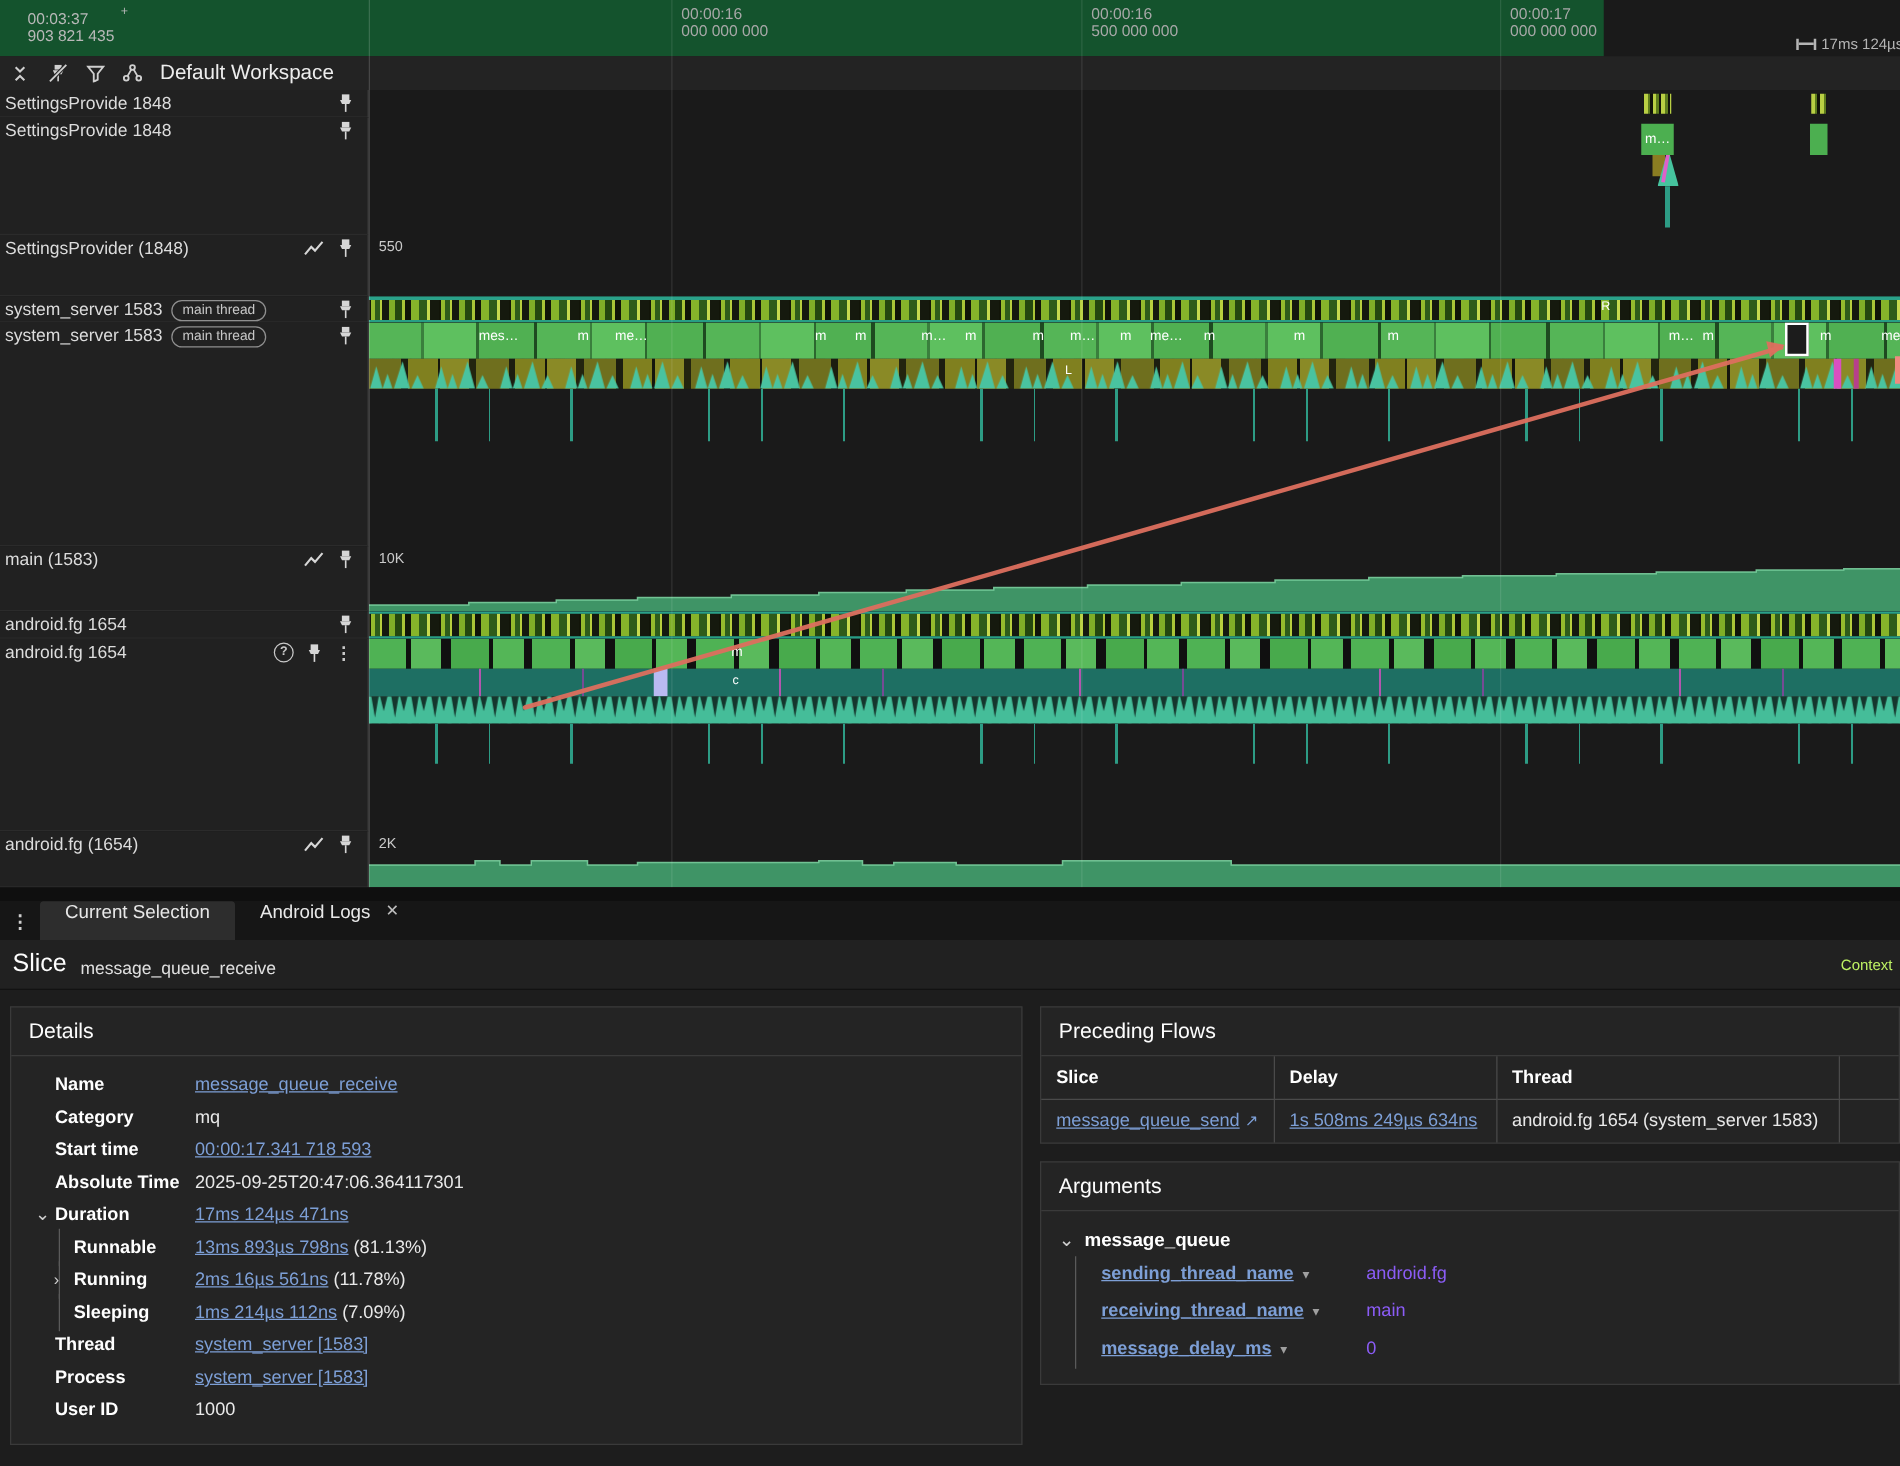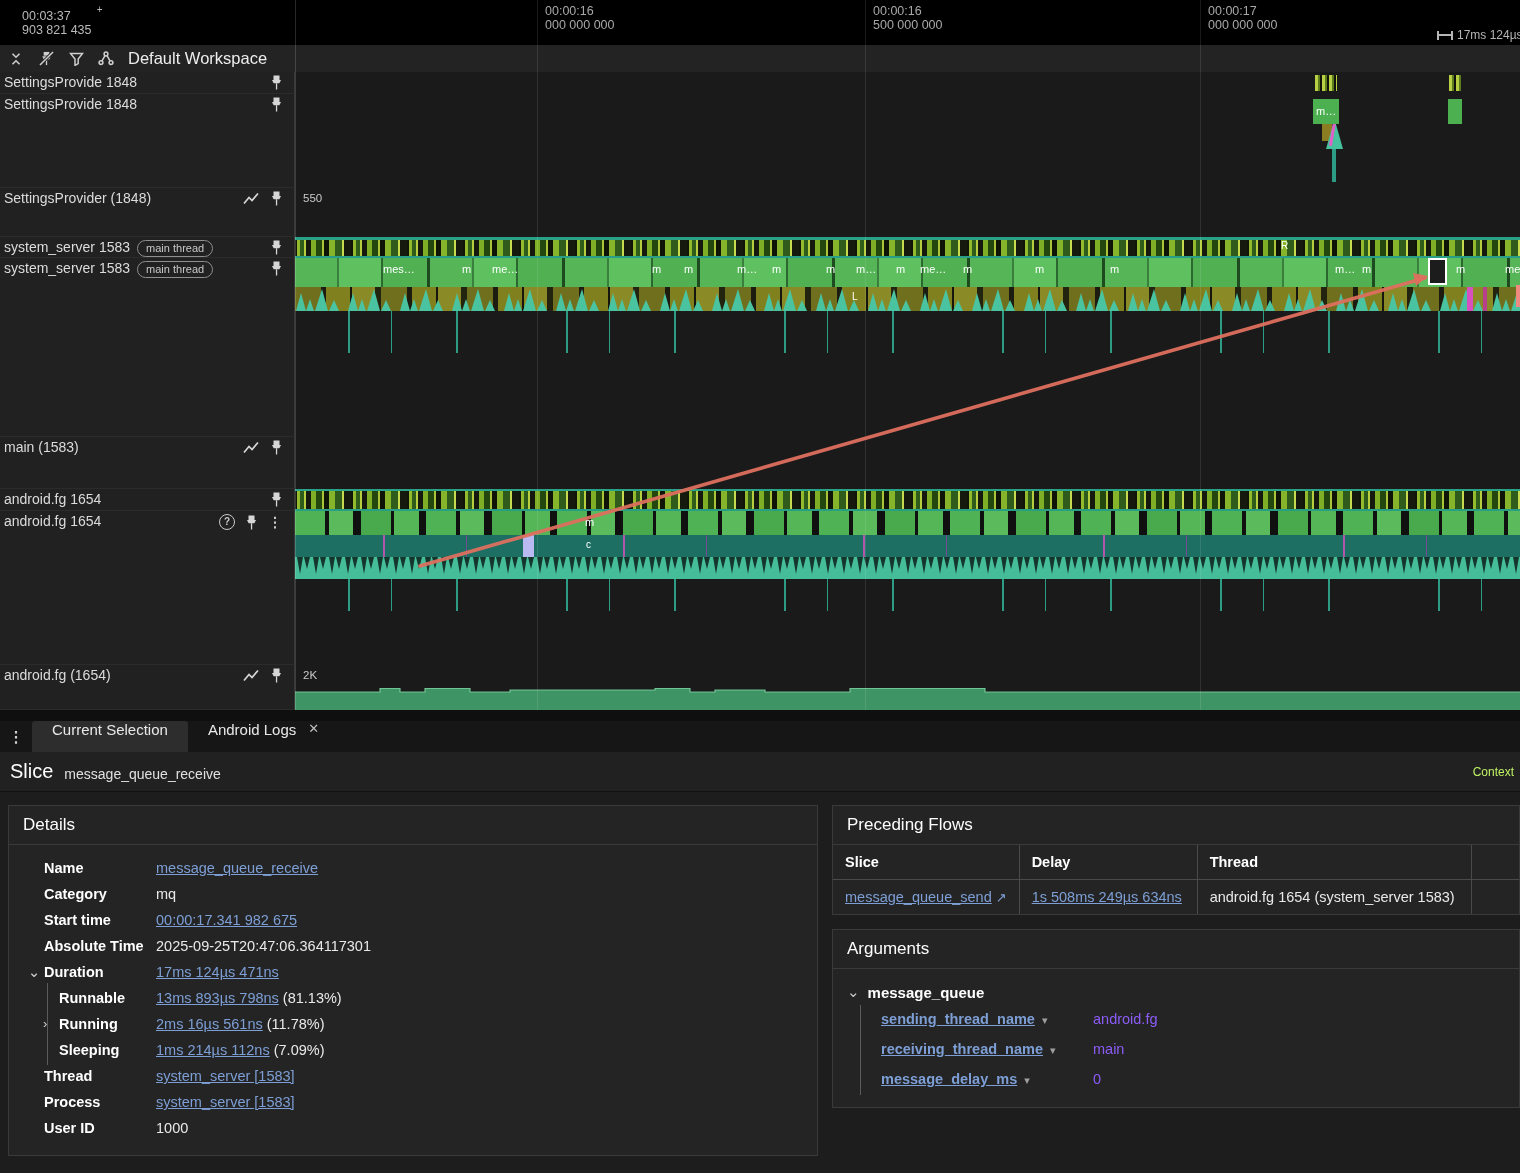--- a/index.html
+++ b/index.html
@@ -2,21 +2,21 @@
 <html><head>
 <meta charset="utf-8">
 <style>
   html,body{margin:0;padding:0;background:#1a1a1a;}
   body{width:1520px;height:1173px;overflow:hidden;position:relative;
        font-family:"Liberation Sans",sans-serif;color:#e6e6e6;-webkit-font-smoothing:antialiased;}
   .app{position:absolute;inset:0;}
 
   
   .timeline{position:absolute;top:0;left:0;width:1520px;height:710px;background:#1a1a1a;overflow:hidden;}
-  .ruler{position:absolute;top:0;left:0;width:1520px;height:45px;background:#000000;}
+  .ruler{position:absolute;top:0;left:0;width:1283px;height:45px;background:#14532d;}
   .ruler-left{position:absolute;left:22px;top:5px;font-size:12.5px;color:#b9b9b9;line-height:14px;}
   .ruler-left sup{font-size:10px;position:relative;top:-2px;left:26px;color:#b9b9b9;}
   .rmark{position:absolute;top:4px;font-size:12.5px;color:#a8a8a8;line-height:14px;padding-left:8px;}
   .dur-marker{position:absolute;top:28px;left:1437px;font-size:12px;color:#b5b5b5;white-space:nowrap;display:flex;align-items:center;gap:4px;}
   .bracket{display:inline-block;width:12px;height:9px;border-left:2px solid #b5b5b5;border-right:2px solid #b5b5b5;position:relative;}
   .bracket::after{content:"";position:absolute;left:0;right:0;top:3px;height:2px;background:#b5b5b5;}
 
   .toolbar{position:absolute;top:45px;left:0;width:1520px;height:27px;background:#232323;display:flex;align-items:center;gap:10px;padding-left:6px;box-sizing:border-box;}
   .toolbar svg{display:block;}
   .ws-label{font-size:16.5px;color:#ededed;margin-left:2px;}
@@ -318,20 +318,27 @@
             <svg width="17" height="13" viewBox="0 0 17 13" fill="none" stroke="#d6d6d6" stroke-width="1.7">
                 <path d="M1 11.5L6 5.5l3 3 6-7"></path>
               </svg>
             <svg width="11" height="15" viewBox="0 0 11 15" fill="#d6d6d6">
                 <rect x="2.5" y="0.5" width="6" height="4.5"></rect>
                 <path d="M1 5h9l-1.6 3.2H2.6z"></path>
                 <rect x="4.9" y="8.2" width="1.3" height="6.3"></rect>
               </svg>
           </span>
         </div>
+        <div class="tcanvas">
+          <span class="counter-lbl">10K</span>
+          <svg width="1225" height="52" style="position:absolute;inset:0">
+            <path d="M0 47 H80 V45 H150 V43 H215 V41 H290 V39 H360 V37 H430 V35 H500 V33 H575 V31 H650 V29 H725 V27 H800 V25 H875 V23.5 H950 V22 H1030 V20.5 H1110 V19 H1180 V18 H1225 V52 H0 Z" fill="#3f9466"></path>
+            <path d="M0 47 H80 V45 H150 V43 H215 V41 H290 V39 H360 V37 H430 V35 H500 V33 H575 V31 H650 V29 H725 V27 H800 V25 H875 V23.5 H950 V22 H1030 V20.5 H1110 V19 H1180 V18 H1225" fill="none" stroke="#7fd6a3" stroke-width="1.2" opacity="0.85"></path>
+          </svg>
+        </div>
       </div>
 
       <div class="trow" style="height:22px">
         <div class="tlabel">
           <span class="lbl">android.fg 1654</span>
           <span class="ticons">
               <svg width="11" height="15" viewBox="0 0 11 15" fill="#d6d6d6">
                 <rect x="2.5" y="0.5" width="6" height="4.5"></rect>
                 <path d="M1 5h9l-1.6 3.2H2.6z"></path>
                 <rect x="4.9" y="8.2" width="1.3" height="6.3"></rect>
@@ -442,21 +449,21 @@
             <div class="drow">
               <div class="dlabel">Name</div>
               <div class="dvalue"><a class="lnk">message_queue_receive</a></div>
             </div>
             <div class="drow">
               <div class="dlabel">Category</div>
               <div class="dvalue">mq</div>
             </div>
             <div class="drow">
               <div class="dlabel">Start time</div>
-              <div class="dvalue"><a class="lnk">00:00:17.341 982 675</a></div>
+              <div class="dvalue"><a class="lnk">00:00:17.341 718 593</a></div>
             </div>
             <div class="drow">
               <div class="dlabel">Absolute Time</div>
               <div class="dvalue">2025-09-25T20:47:06.364117301</div>
             </div>
             <div class="drow">
               <div class="dlabel"><span class="chev">⌄</span>Duration</div>
               <div class="dvalue"><a class="lnk">17ms 124µs 471ns</a></div>
             </div>
             <div class="drow indent">

